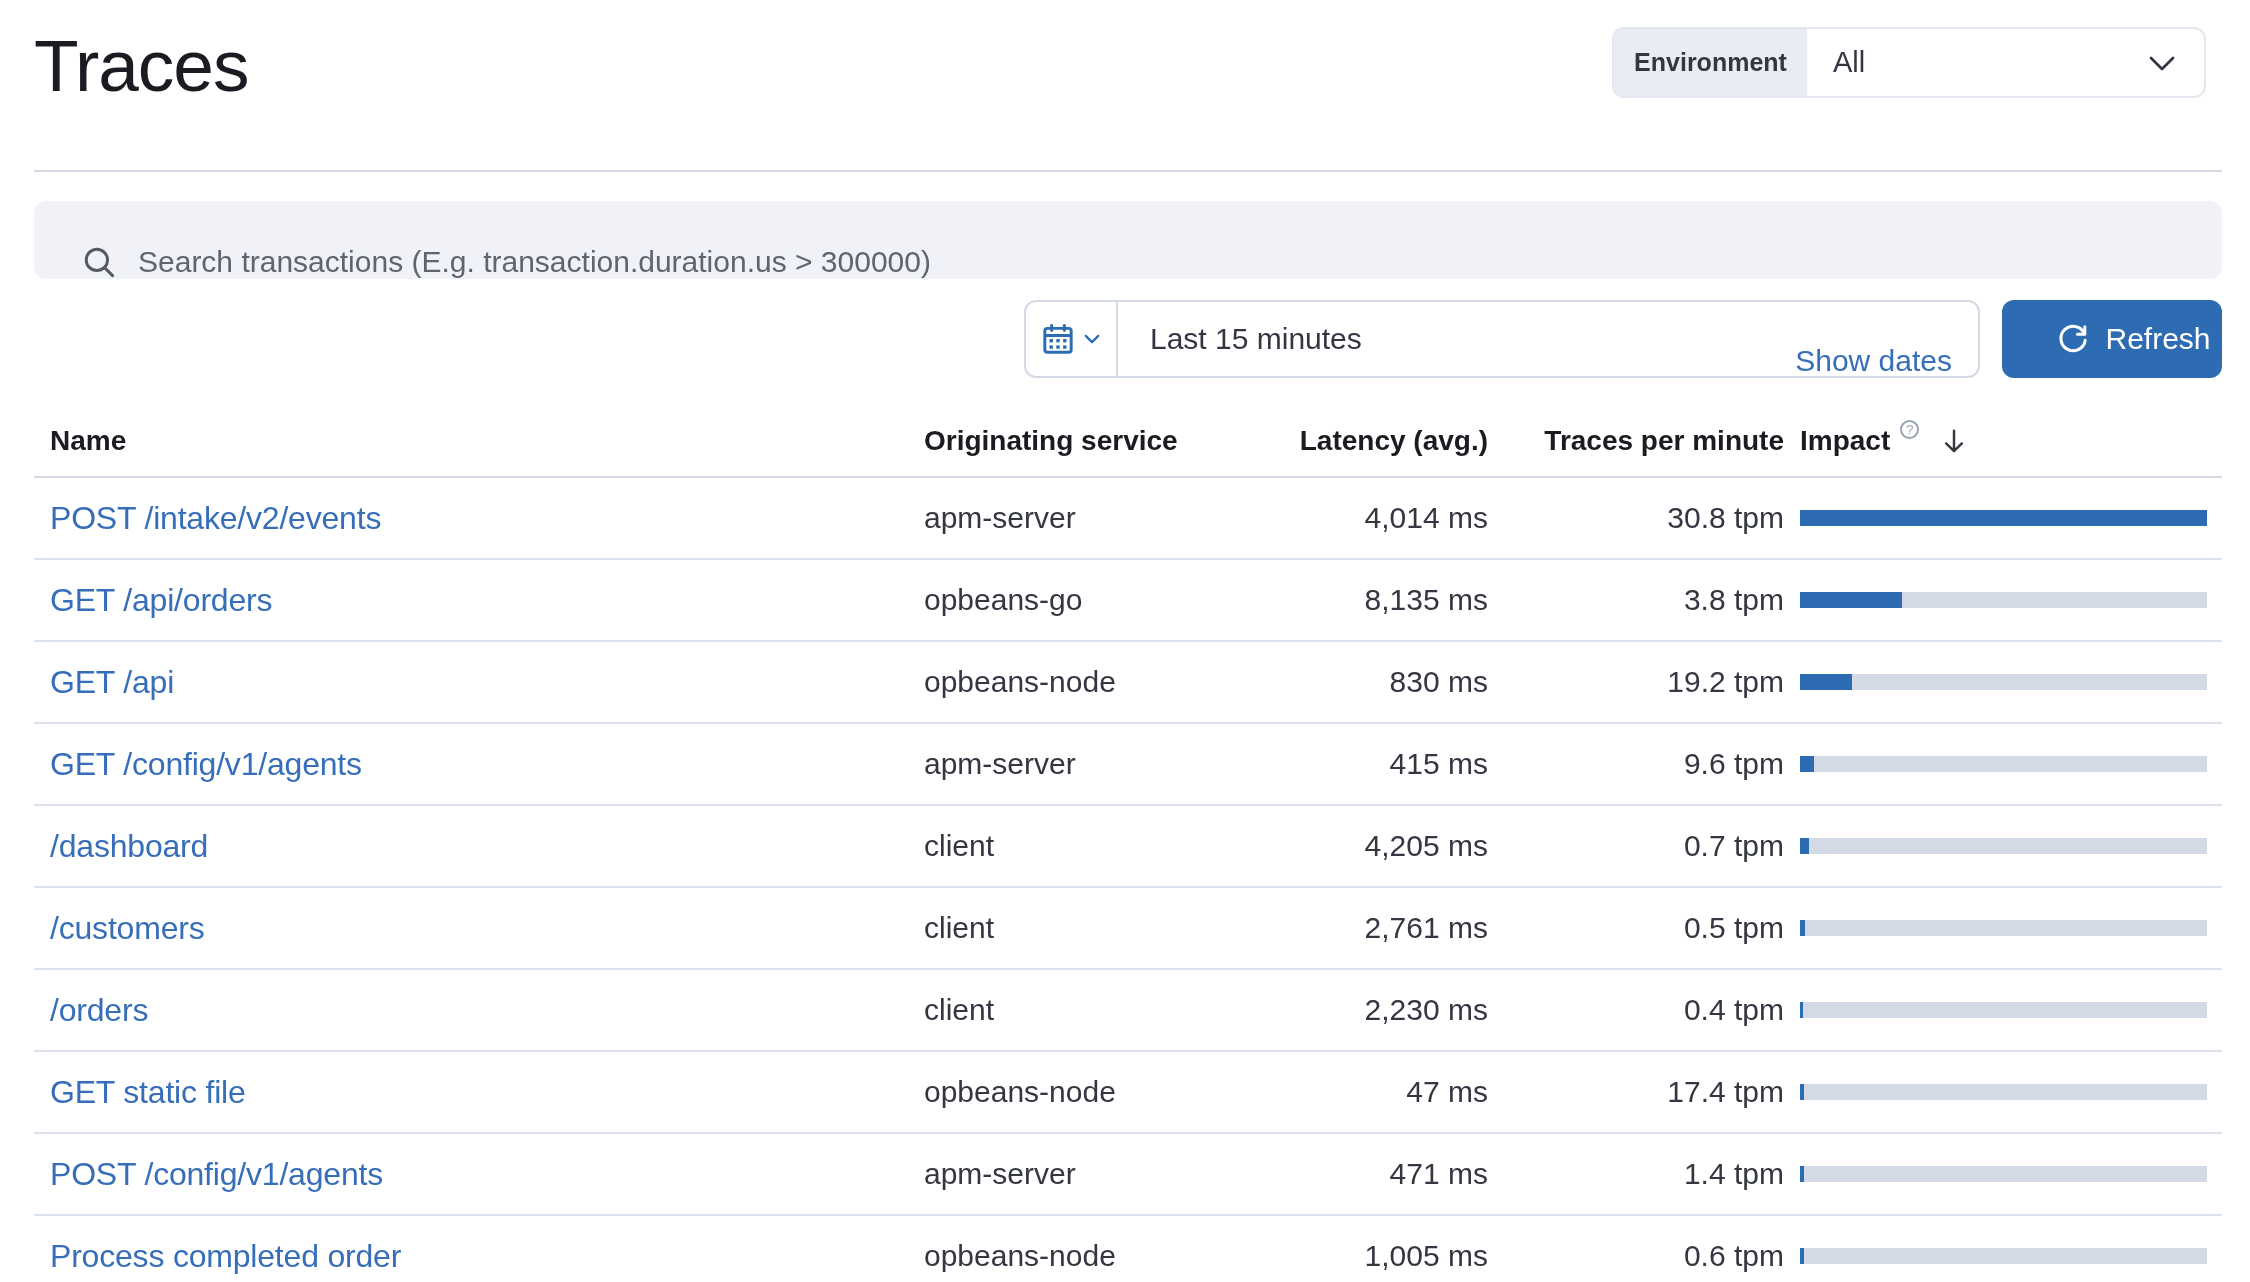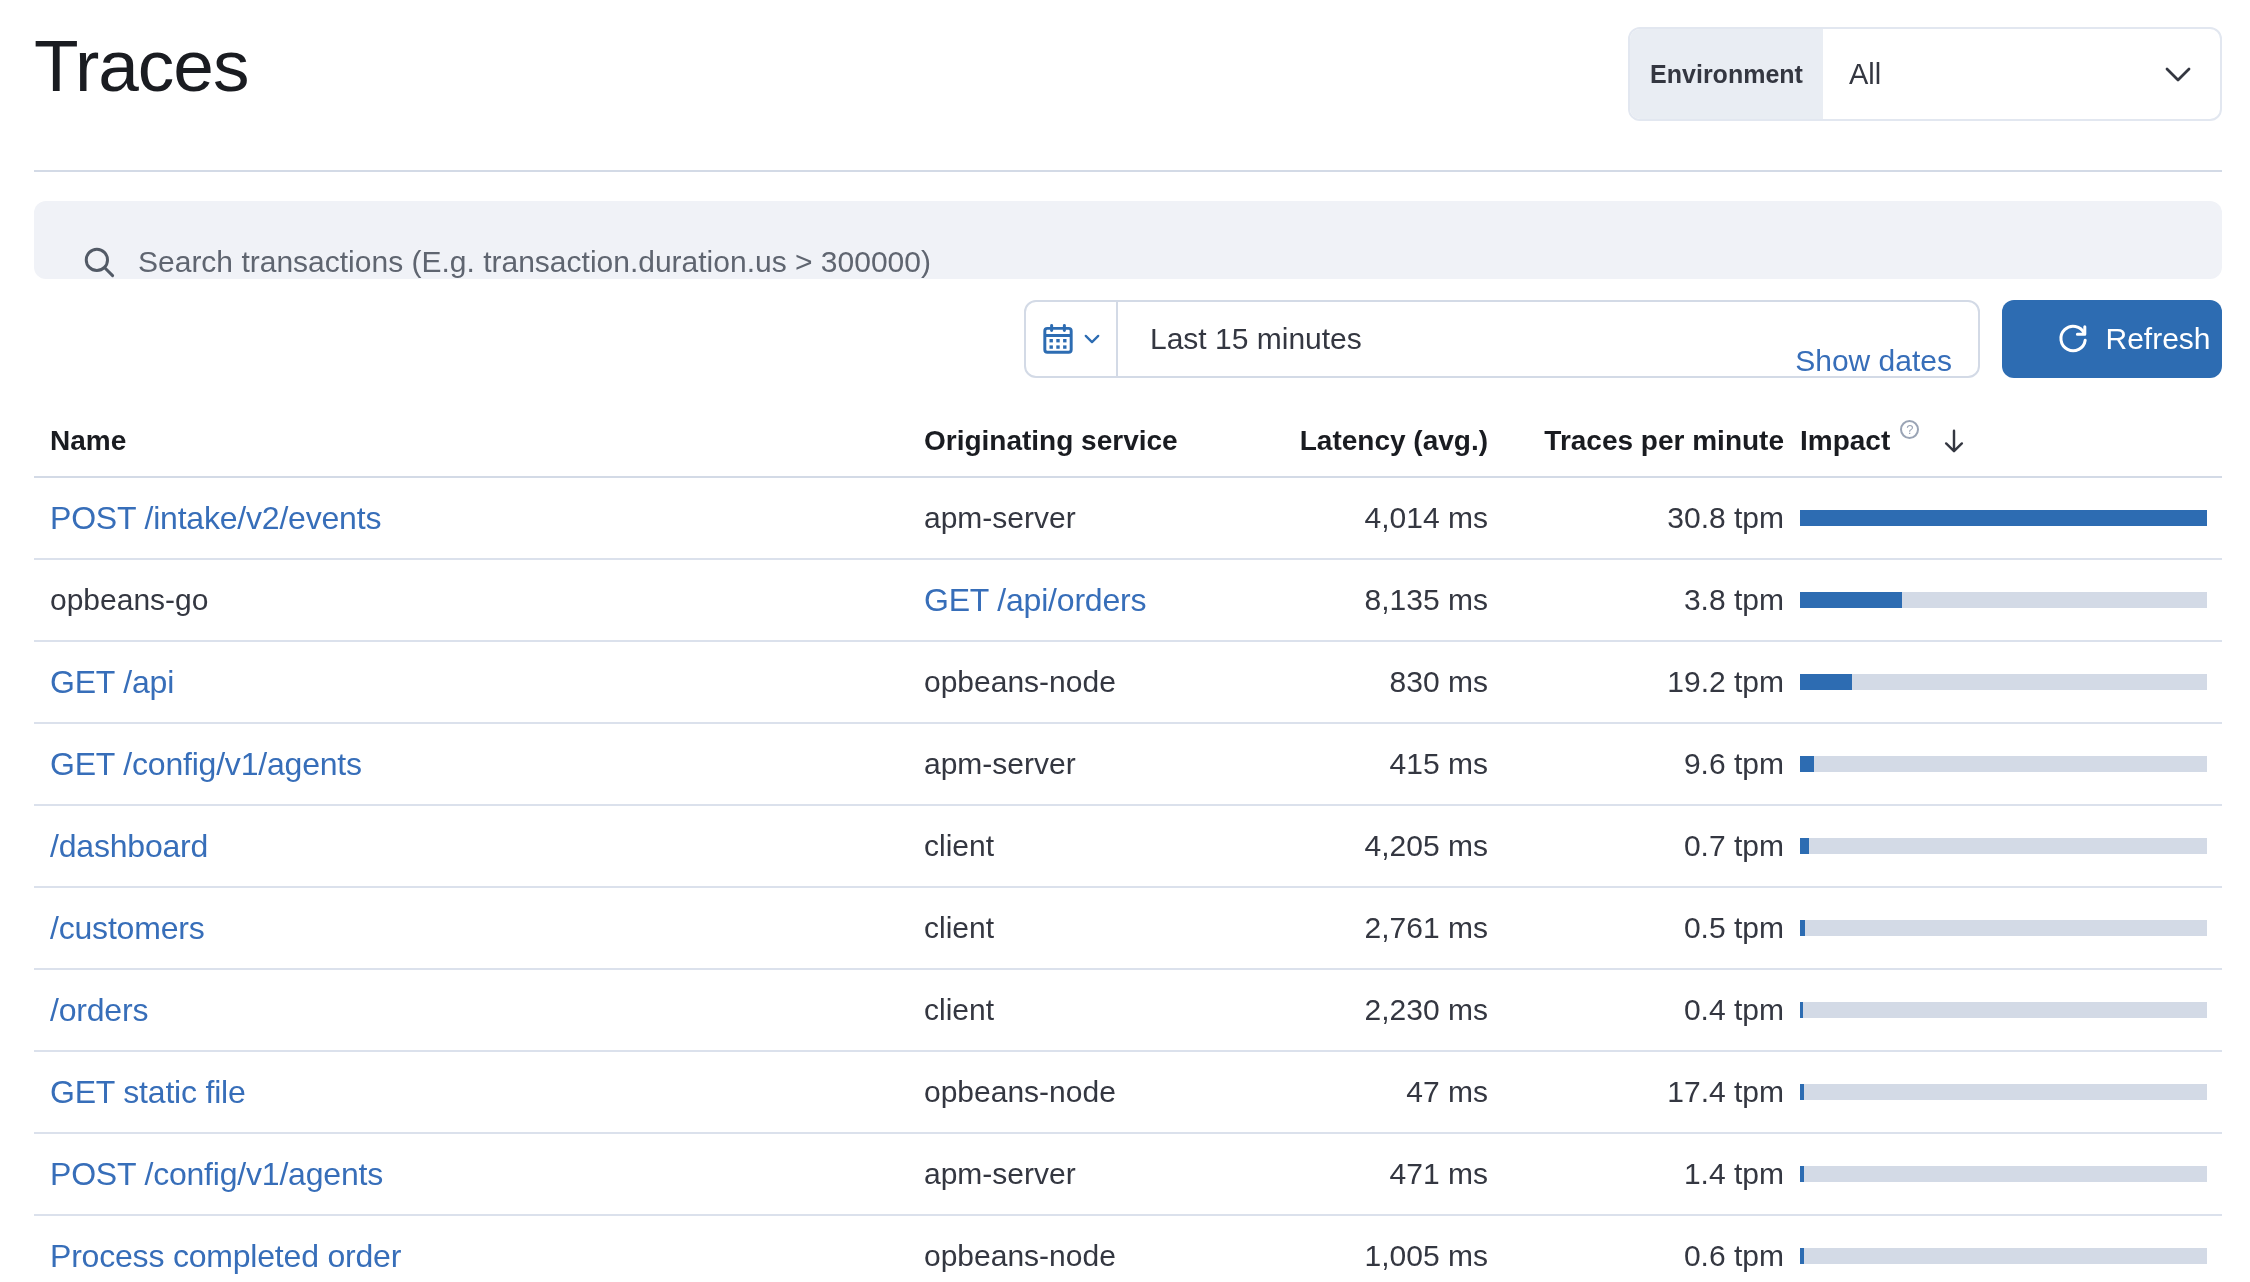--- a/index.html
+++ b/index.html
@@ -4,21 +4,21 @@
 <style>
   * { margin:0; padding:0; box-sizing:border-box; }
   html,body { width:2250px; height:1282px; background:#fff; overflow:hidden;
     font-family:"Liberation Sans", sans-serif; color:#343741; }
   .content { margin:0 28px 0 34px; width:2188px; }
 
   
   .page-header { position:relative; height:172px; border-bottom:2px solid #d3dae6; }
   .page-title { padding-top:29px; font-size:73px; line-height:74px; font-weight:400;
     color:#1a1c21; letter-spacing:-1px; }
-  .env-control { position:absolute; top:27px; right:0; width:594px; height:94px;
+  .env-control { position:absolute; top:27px; right:16px; width:594px; height:71px;
     display:flex; align-items:stretch; border:2px solid #e2e7f0; border-radius:12px;
     overflow:hidden; background:#fff; }
   .env-label { width:193px; background:#e9edf3; display:flex; align-items:center;
     justify-content:center; font-size:25px; font-weight:700; color:#343741; }
   .env-value { flex:1; display:flex; align-items:center; padding:0 26px;
     font-size:29px; color:#343741; }
   .env-value .spacer { flex:1; }
 
   
   .search-bar { margin-top:29px; height:78px; background:#f0f2f7; border-radius:12px;
@@ -152,22 +152,22 @@
     <div class="cell-right">4,014 ms</div>
     <div class="cell-right">30.8 tpm</div>
     <div class="cell-impact">
       <div class="impact-bar">
         <div class="impact-fill" style="width: 100%;"></div>
       </div>
     </div>
   </div>
 
   <div class="trow">
+    <div><a class="name-link" href="#">GET /api/orders</a></div>
     <div>opbeans-go</div>
-    <div><a class="name-link" href="#">GET /api/orders</a></div>
     <div class="cell-right">8,135 ms</div>
     <div class="cell-right">3.8 tpm</div>
     <div class="cell-impact">
       <div class="impact-bar">
         <div class="impact-fill" style="width: 25.1%;"></div>
       </div>
     </div>
   </div>
 
   <div class="trow">

